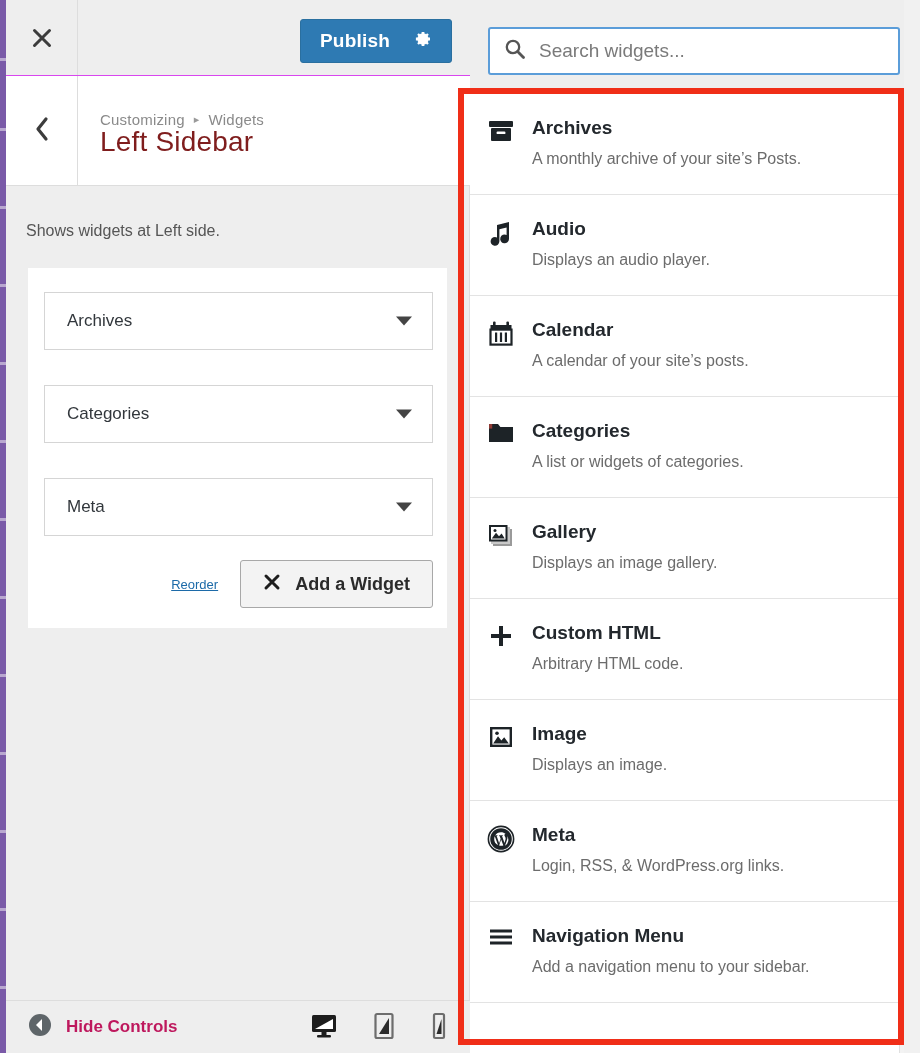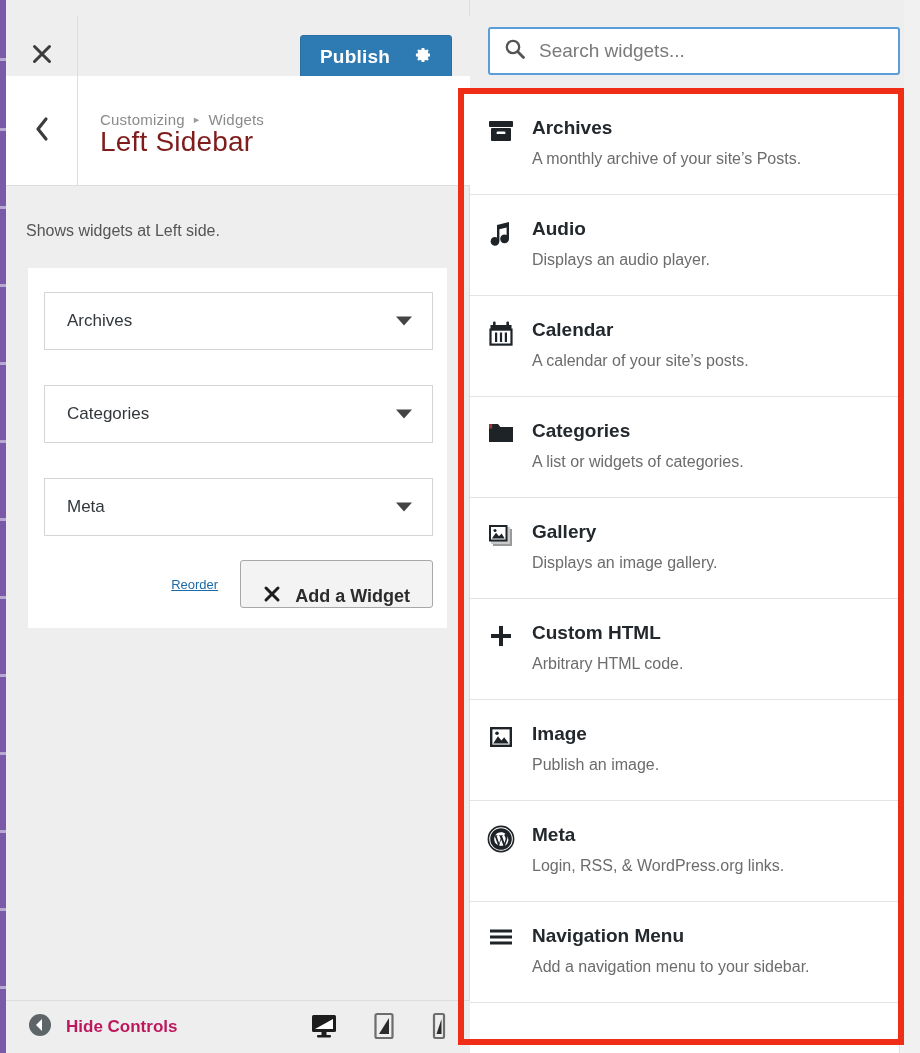--- a/index.html
+++ b/index.html
@@ -22,23 +22,23 @@
 
   
   .customizer {
     position: absolute; left: 6px; top: 0; width: 464px; height: 1053px;
     background: #eeeeee;
     border-right: 1px solid #dddddd;
   }
 
   
   .cust-header {
-    position: absolute; left: 0; top: 16px; width: 464px; height: 76px;
+    position: absolute; left: 0; top: 0; width: 464px; height: 76px;
     background: #eeeeee;
-    border-bottom: 6px solid #d946ef;
+    border-bottom: 1px solid #d946ef;
   }
   .close-btn {
     position: absolute; left: 0; top: 0; width: 72px; height: 75px;
     border-right: 1px solid #dddddd;
     display: flex; align-items: center; justify-content: center;
     background: #eeeeee; cursor: pointer;
   }
   .close-btn svg { display:block; }
   .publish-btn {
     position: absolute; right: 18px; top: 19px;
@@ -102,21 +102,21 @@
   .card-actions {
     position: absolute; left: 16px; top: 292px; width: 389px; height: 48px;
     display: flex; align-items: center; justify-content: flex-end; gap: 22px;
   }
   .reorder-link {
     font-size: 13px; color: #1c6aa8; text-decoration: underline; cursor: pointer;
   }
   .add-widget-btn {
     height: 48px; padding: 0 22px; background: #f3f3f3;
     border: 1px solid #a8a8a8; border-radius: 3px;
-    display: flex; align-items: flex-end; gap: 14px; cursor: pointer;
+    display: flex; align-items: center; gap: 14px; cursor: pointer;
   }
   .add-widget-btn .awb-label {
     font-size: 18px; color: #2b2b2b; font-weight: bold;
   }
 
   
   .cust-footer {
     position: absolute; left: 0; bottom: 0; width: 464px; height: 53px;
     background: #eeeeee; border-top: 1px solid #dddddd;
     display: flex; align-items: center;
@@ -449,21 +449,21 @@
         <div class="avail-icon">
           <svg width="26" height="26" viewBox="0 0 26 26">
             <rect x="2" y="3" width="22" height="20" fill="#1d2327"></rect>
             <rect x="4.4" y="5.4" width="17.2" height="15.2" fill="#ffffff"></rect>
             <path d="M5.2 19.6 L10 12.2 L13.4 16.4 L16.2 13.2 L20.8 19.6 Z" fill="#1d2327"></path>
             <circle cx="9" cy="9.2" r="1.8" fill="#1d2327"></circle>
           </svg>
         </div>
         <div class="avail-text">
           <div class="avail-name">Image</div>
-          <div class="avail-desc">Publish an image.</div>
+          <div class="avail-desc">Displays an image.</div>
         </div>
       </div>
 
       <div class="avail-item">
         <div class="avail-icon">
           <svg width="28" height="28" viewBox="0 0 28 28">
             <circle cx="14" cy="14" r="12.6" fill="none" stroke="#1d2327" stroke-width="1.6"></circle>
             <circle cx="14" cy="14" r="10.8" fill="#1d2327"></circle>
             <path fill="#ffffff" d="M7.2 14c0-.98.21-1.91.59-2.75l3.23 8.85A6.82 6.82 0 0 1 7.2 14zm11.4-.34c0 .57-.22 1.23-.5 2.15l-.66 2.2-2.38-7.08c.4-.02.75-.06.75-.06.35-.04.31-.56-.04-.54 0 0-1.07.08-1.76.08-.65 0-1.74-.08-1.74-.08-.36-.02-.4.52-.4.54 0 0 .33.04.7.06l1.06 2.9-1.49 4.46-2.48-7.36c.4-.02.75-.06.75-.06.35-.04.31-.56-.04-.54 0 0-1.06.08-1.75.08l-.42-.01A6.8 6.8 0 0 1 14 7.2c1.78 0 3.4.68 4.62 1.79h-.09c-.64 0-1.1.56-1.1 1.16 0 .54.31.99.64 1.53.25.43.54 1 .54 1.81zm-4.45.94 2.1 5.76c.01.03.03.06.05.09a6.81 6.81 0 0 1-4.2.11l2.05-5.96zm5.87-3.87c.29.53.45 1.2.45 1.92 0 .66-.12 1.4-.49 2.33l-1.97 5.7a6.82 6.82 0 0 0 2.01-9.95z"></path>
           </svg>

